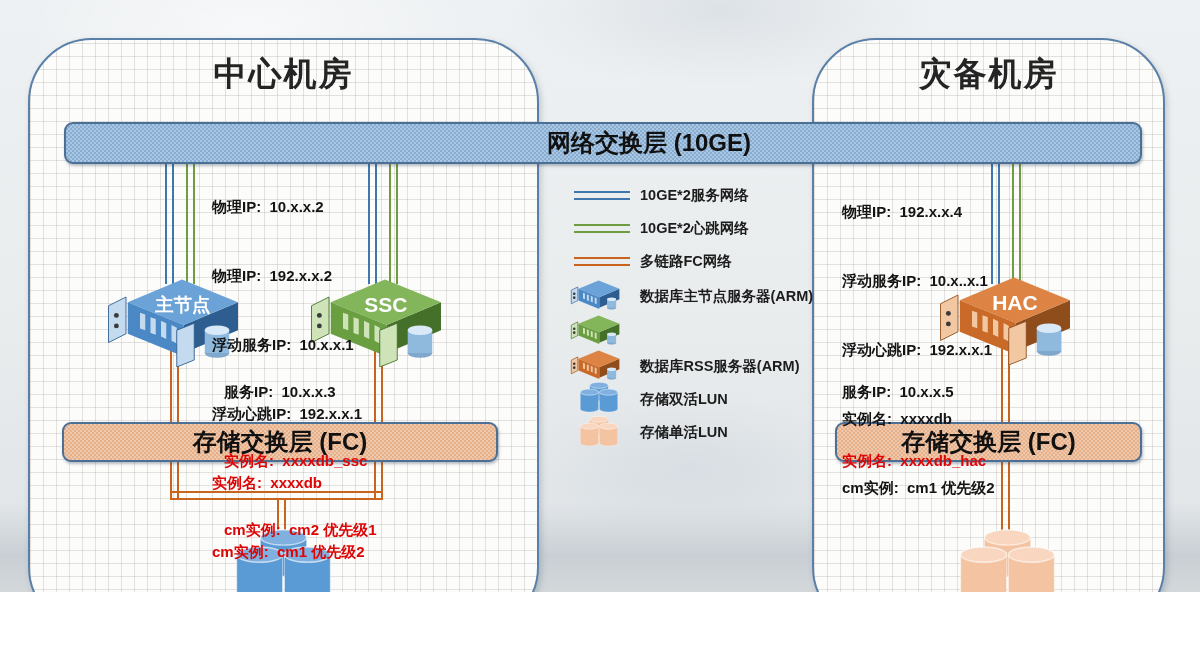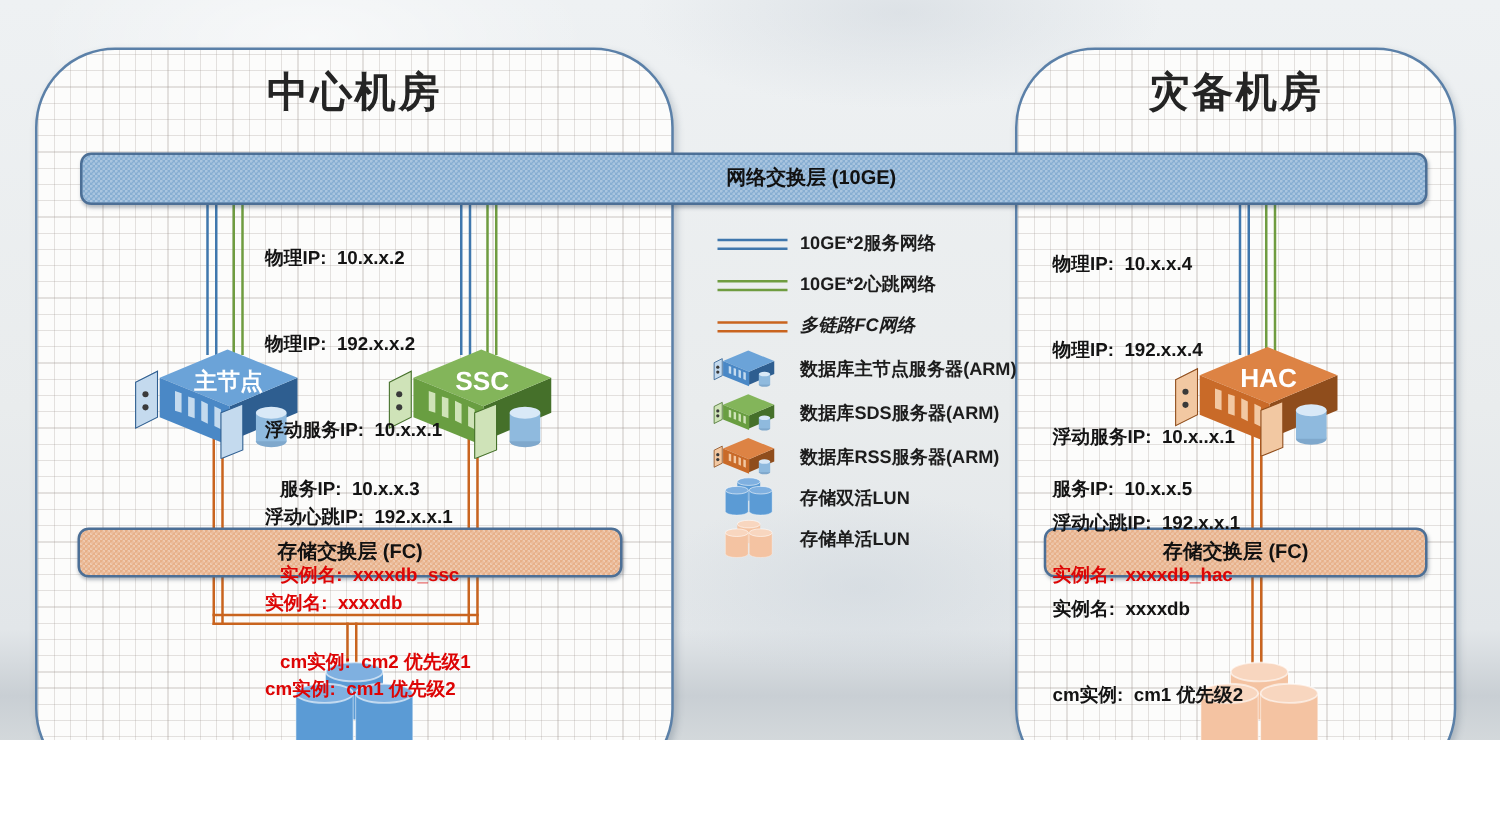--- a/index.html
+++ b/index.html
@@ -25,21 +25,21 @@
     position:absolute;top:52px;text-align:center;font-size:33px;font-weight:bold;
     color:#242424;z-index:2;letter-spacing:2px;
   }
   .checkerbar{
     position:absolute;box-sizing:border-box;border:2px solid #4c6f96;border-radius:9px;
     background-image:
       linear-gradient(45deg, rgba(255,255,255,.30) 25%, transparent 25%, transparent 75%, rgba(255,255,255,.30) 75%),
       linear-gradient(45deg, rgba(255,255,255,.30) 25%, transparent 25%, transparent 75%, rgba(255,255,255,.30) 75%);
     background-position:0 0,2px 2px;background-size:4px 4px;
     box-shadow:1px 2px 3px rgba(50,65,85,.35);
-    text-align:center;font-weight:bold;font-size:16px;color:#111;
+    text-align:center;font-weight:bold;font-size:24px;color:#111;
   }
   .netbar{left:64px;top:122px;width:1078px;height:42px;background-color:#87aed2;line-height:38px;z-index:3;}
   .netbar .lbl{padding-left:92px;}
   .stobar{top:422px;height:40px;background-color:#e7b089;line-height:36px;z-index:3;}
   
   .vpair{position:absolute;width:9px;border-left:2.5px solid;border-right:2.5px solid;box-sizing:border-box;z-index:2;}
   .hpair{position:absolute;height:9px;border-top:2.5px solid;border-bottom:2.5px solid;box-sizing:border-box;z-index:2;}
   .c-blue{border-color:#3f77ad;}
   .c-green{border-color:#6f9c40;}
   .c-orange{border-color:#c9641f;}
@@ -102,21 +102,20 @@
     <div class="red">cm实例:  cm1 优先级2</div>
   </div>
 
   <div class="info" style="left:224px;top:334px;">
     <div>服务IP:  10.x.x.3</div>
     <div class="red">实例名:  xxxxdb_ssc</div>
     <div class="red">cm实例:  cm2 优先级1</div>
   </div>
 
   <div class="info" style="left:842px;top:154px;">
-    <div>物理IP:  10.x.x.4</div>
     <div>物理IP:  192.x.x.4</div>
     <div>浮动服务IP:  10.x..x.1</div>
     <div>浮动心跳IP:  192.x.x.1</div>
     <div>实例名:  xxxxdb</div>
     <div>cm实例:  cm1 优先级2</div>
   </div>
 
   <div class="info" style="left:842px;top:334px;">
     <div>服务IP:  10.x.x.5</div>
     <div class="red">实例名:  xxxxdb_hac</div>
@@ -204,21 +203,21 @@
     </svg>
   </div>
 
   <div class="hpair c-blue" style="left:574px;top:191px;width:56px;z-index:5;"></div>
   <div class="legend-label" style="top:185px;">10GE*2服务网络</div>
 
   <div class="hpair c-green" style="left:574px;top:224px;width:56px;z-index:5;"></div>
   <div class="legend-label" style="top:218px;">10GE*2心跳网络</div>
 
   <div class="hpair c-orange" style="left:574px;top:257px;width:56px;z-index:5;"></div>
-  <div class="legend-label" style="top:251px;font-style:italic;">多链路FC网络</div>
+  <div class="legend-label" style="top:251px;">多链路FC网络</div>
 
   <div class="legend-icon server sv-blue" style="left:570px;top:279px;">
     <svg width="52" height="34" viewBox="0 0 160 104">
       <polygon points="90,56 152,30 152,62 90,88" style="fill:var(--dark)"></polygon>
       <polygon points="26,30 88,4 152,30 90,56" style="fill:var(--top)"></polygon>
       <polygon points="26,30 90,56 90,92 26,66" style="fill:var(--main)"></polygon>
       <polygon points="40,42 46,44 46,62 40,60" style="fill:var(--light)"></polygon>
       <polygon points="52,47 58,49 58,67 52,65" style="fill:var(--light)"></polygon>
       <polygon points="64,51 70,54 70,72 64,69" style="fill:var(--light)"></polygon>
       <polygon points="76,56 82,59 82,77 76,74" style="fill:var(--light)"></polygon>
@@ -242,21 +241,20 @@
       <polygon points="64,51 70,54 70,72 64,69" style="fill:var(--light)"></polygon>
       <polygon points="76,56 82,59 82,77 76,74" style="fill:var(--light)"></polygon>
       <polygon points="4,34 24,24 24,66 4,76" style="fill:var(--light);stroke:var(--dark);stroke-width:2"></polygon>
       <circle cx="13" cy="45" r="4" fill="#3a3a3a"></circle>
         <circle cx="13" cy="57" r="4" fill="#3a3a3a"></circle>
       <ellipse cx="128" cy="88" rx="14" ry="5.5" fill="#7fa8cc"></ellipse>
       <rect x="114" y="62" width="28" height="26" fill="#8fbade"></rect>
       <ellipse cx="128" cy="62" rx="14" ry="5.5" fill="#d9e9f7"></ellipse>
     </svg>
   </div>
-  <div class="legend-label" style="top:321px;">数据库SDS服务器(ARM)</div>
 
   <div class="legend-icon server sv-orange" style="left:570px;top:349px;">
     <svg width="52" height="34" viewBox="0 0 160 104">
       <polygon points="90,56 152,30 152,62 90,88" style="fill:var(--dark)"></polygon>
       <polygon points="26,30 88,4 152,30 90,56" style="fill:var(--top)"></polygon>
       <polygon points="26,30 90,56 90,92 26,66" style="fill:var(--main)"></polygon>
       <polygon points="40,42 46,44 46,62 40,60" style="fill:var(--light)"></polygon>
       <polygon points="52,47 58,49 58,67 52,65" style="fill:var(--light)"></polygon>
       <polygon points="64,51 70,54 70,72 64,69" style="fill:var(--light)"></polygon>
       <polygon points="76,56 82,59 82,77 76,74" style="fill:var(--light)"></polygon>

